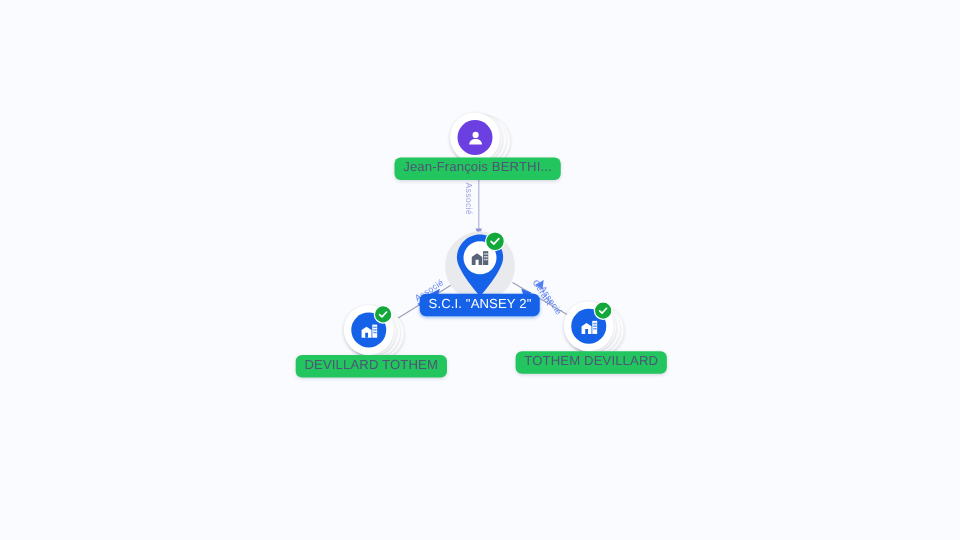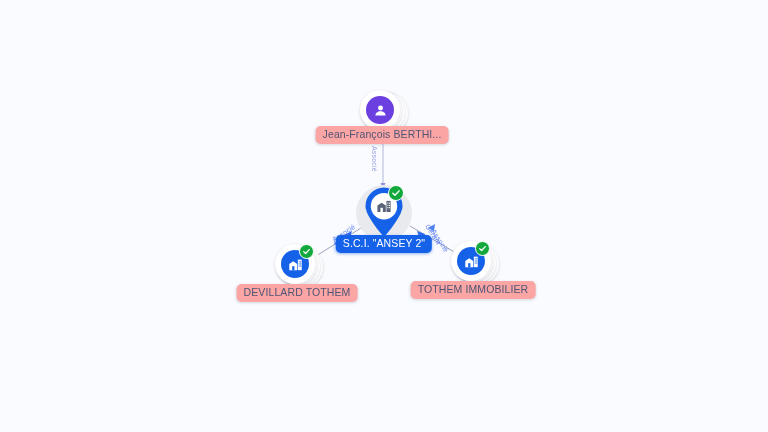--- a/index.html
+++ b/index.html
@@ -112,21 +112,21 @@
     display: flex;
     align-items: center;
     justify-content: center;
     z-index: 4;
   }
 
   
   .node-label {
     position: absolute;
     transform: translate(-50%, 0);
-    background: #fca5a5;
+    background: #22c55e;
     color: #4e5575;
     border-radius: 5px;
     padding: 3px 7px 4px 7px;
     font-size: 10.5px;
     line-height: 11px;
     white-space: nowrap;
     box-shadow: 0 1px 3px rgba(40,50,90,0.18);
     letter-spacing: 0.1px;
   }
   .node-label.primary {
@@ -250,21 +250,21 @@
           </svg>
         </div>
         <div class="badge-check">
           <svg width="9" height="9" viewBox="0 0 24 24" aria-hidden="true">
             <path d="M4.5 12.4 L9.6 17.4 L19.4 6.9" fill="none" stroke="#ffffff" stroke-width="3.4" stroke-linecap="round" stroke-linejoin="round"></path>
           </svg>
         </div>
       </div>
     </div>
   </div>
-  <div class="node-label" style="left:473px; top:281px;">TOTHEM IMMOBILIER</div>
+  <div class="node-label" style="left:473px; top:281px;">TOTHEM DEVILLARD</div>
 
   <div class="node" style="left:384px; top:212px;">
     <div class="halo"></div>
     <div class="pin">
       <svg width="44" height="52" viewBox="0 0 44 52" aria-hidden="true">
         <path d="M22 51 C22 51 40.5 30.6 40.5 20.2 C40.5 9.9 32.2 1.6 22 1.6
                  C11.8 1.6 3.5 9.9 3.5 20.2 C3.5 30.6 22 51 22 51 Z" fill="#1562e8"></path>
         <circle cx="22" cy="20.2" r="13.2" fill="#ffffff"></circle>
       </svg>
       <div style="position:absolute; left:11px; top:9px; width:22px; height:22px;

